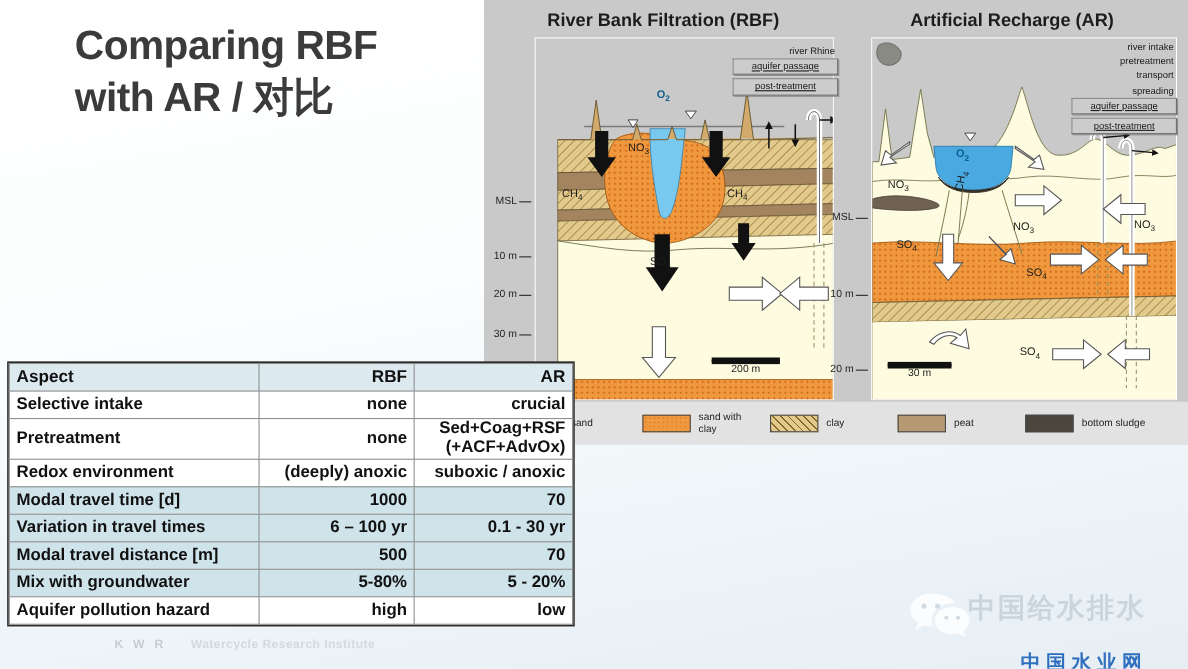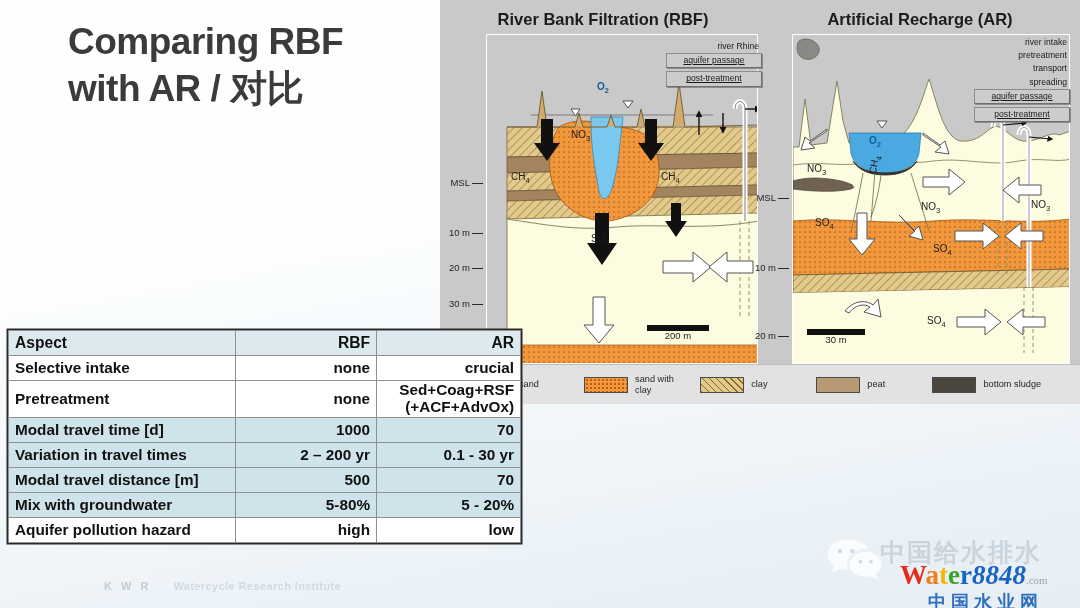--- a/index.html
+++ b/index.html
@@ -465,28 +465,33 @@
       <td class="c-ar">crucial</td>
     </tr>
     <tr class="plain">
       <td class="c-aspect">Pretreatment</td>
       <td class="c-rbf">none</td>
       <td class="c-ar twoline">
         <div>Sed+Coag+RSF</div>
         <div>(+ACF+AdvOx)</div>
       </td>
     </tr>
+    <tr class="plain">
+      <td class="c-aspect">Redox environment</td>
+      <td class="c-rbf">(deeply) anoxic</td>
+      <td class="c-ar">suboxic / anoxic</td>
+    </tr>
     <tr class="shaded">
       <td class="c-aspect">Modal travel time [d]</td>
       <td class="c-rbf">1000</td>
       <td class="c-ar">70</td>
     </tr>
     <tr class="shaded">
       <td class="c-aspect">Variation in travel times</td>
-      <td class="c-rbf">2 – 200 yr</td>
+      <td class="c-rbf">6 – 100 yr</td>
       <td class="c-ar">0.1 - 30 yr</td>
     </tr>
     <tr class="shaded">
       <td class="c-aspect">Modal travel distance [m]</td>
       <td class="c-rbf">500</td>
       <td class="c-ar">70</td>
     </tr>
     <tr class="shaded">
       <td class="c-aspect">Mix with groundwater</td>
       <td class="c-rbf">5-80%</td>
@@ -507,15 +512,14 @@
 <div id="watermark">
   <svg id="wechat-icon" viewBox="0 0 64 52">
     <path d="M22,4 C10,4 1,12 1,21 C1,26 4,31 9,34 L6,42 L15,37 C17.5,37.6 19.8,38 22,38 C22.8,38 23.6,38 24.4,37.9 C23.5,36 23,33.9 23,31.7 C23,21.8 32.5,14 44,14 C44.9,14 45.8,14.05 46.7,14.15 C44.3,8.1 33.9,4 22,4 Z" fill="#ffffff" opacity="0.92"></path>
     <circle cx="15" cy="17" r="2.6" fill="#cdd8e1"></circle>
     <circle cx="29" cy="17" r="2.6" fill="#cdd8e1"></circle>
     <path d="M44,18 C33.5,18 26,24.5 26,32 C26,39.5 33.5,46 44,46 C46,46 48,45.7 49.8,45.2 L58,49 L55.6,42.4 C59.9,39.7 62,36.1 62,32 C62,24.5 54.5,18 44,18 Z" fill="#ffffff" opacity="0.95"></path>
     <circle cx="38" cy="29" r="2.1" fill="#cdd8e1"></circle>
     <circle cx="50" cy="29" r="2.1" fill="#cdd8e1"></circle>
   </svg>
   <div id="wm-cn-top">中国给水排水</div>
-  <div id="wm-water"><span class="l1">W</span><span class="l2">a</span><span class="l3">t</span><span class="l4">e</span><span class="l5">r</span><span id="wm-8848">8848</span><span id="wm-dotcom">.com</span></div>
   <div id="wm-cn-bottom">中国水业网</div>
 </div>
 
 </body></html>

